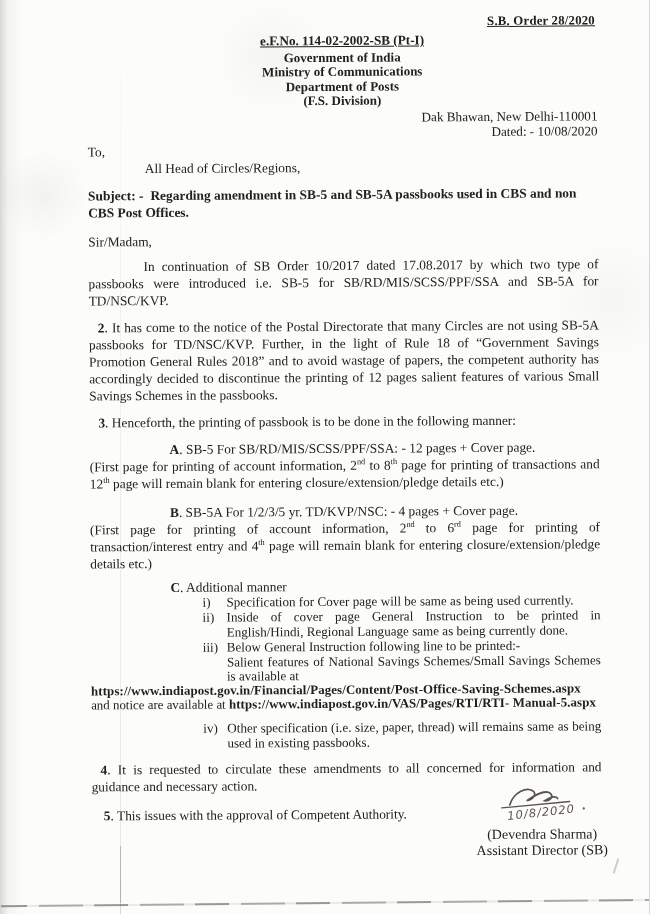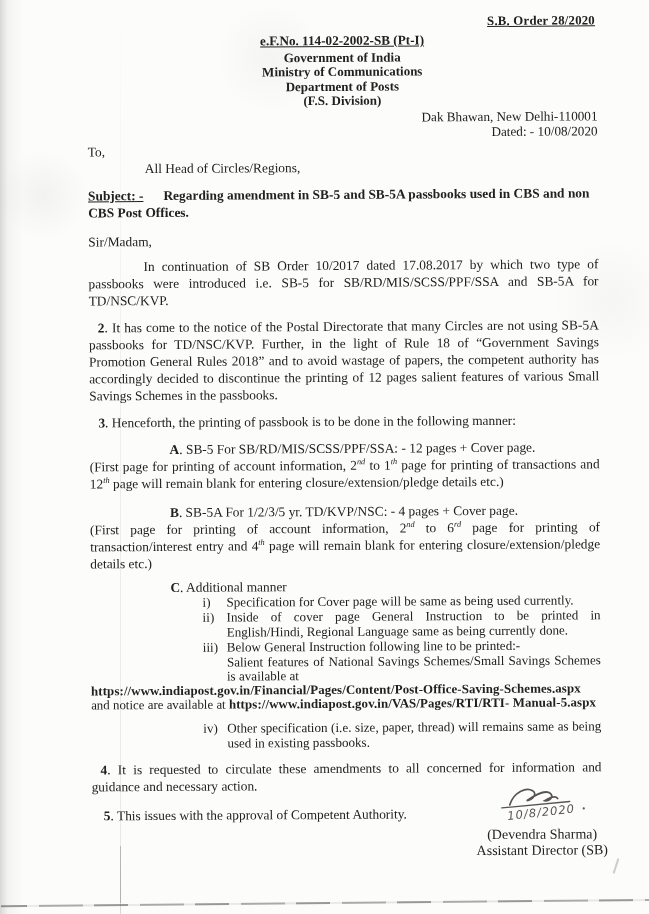--- a/index.html
+++ b/index.html
@@ -33,36 +33,36 @@
     padding-right:2px; margin-bottom:4px;
   }
   .letterhead { text-align:center; font-weight:bold; font-size:13px; line-height:14.5px; }
   .letterhead .file-no { font-size:13.2px; margin-bottom:2px; }
   .addr-block { text-align:right; font-size:13.2px; line-height:15px; margin-top:1px; }
 
   .to-label { font-size:13.4px; line-height:17px; margin-top:2px; }
   .to-recipient { font-size:13.4px; line-height:17px; margin-left:57px; }
 
   .subject { margin-top:10px; font-weight:bold; font-size:13.4px; line-height:17px; }
-  .subject .subject-label { text-decoration:underline; margin-right:20px; }
+  .subject .subject-label { margin-right:7px; }
 
   .salutation { margin-top:12px; font-size:13.4px; line-height:17px; }
 
   .para { font-size:13.4px; line-height:17px; text-align:justify; }
   .p1 { margin-top:8px; text-indent:55px; }
   .p2 { margin-top:10px; text-indent:9px; }
   .p3 { margin-top:10px; text-indent:9px; text-align:left; }
   .p4 { margin-top:10px; text-indent:9px; }
   .p5 { margin-top:12px; text-indent:12px; text-align:left; }
 
   .item-head { margin-top:10px; padding-left:80px; font-size:13.4px; line-height:17px; }
   .item-head.b { margin-top:12px; }
   .item-head.c { margin-top:8px; line-height:15px; }
   .item-note { font-size:13.4px; line-height:17px; text-align:justify; }
-  sup { font-size:.62em; line-height:0;font-style:italic; }
+  sup { font-size:.62em; line-height:0; }
 
   .c-list { margin-left:112px; font-size:13.1px; line-height:15px; }
   .c-item { display:flex; }
   .c-item .marker { flex:0 0 24px; }
   .c-item .c-text { flex:1; text-align:justify; }
   .c-item.iv { margin-top:9px; }
   .salient-line { line-height:14px; margin-top:1px; }
   .url-block { font-size:12.9px; line-height:14px; }
   .url { font-weight:bold; letter-spacing:.1px; }
 
@@ -132,21 +132,21 @@
     </div>
 
     <div class="para p3">
       <span class="bold">3</span><span>. Henceforth, the printing of passbook is to be done in the following manner:</span>
     </div>
 
     <div class="item-head">
       <span class="bold">A</span><span>. SB-5 For SB/RD/MIS/SCSS/PPF/SSA: - 12 pages + Cover page.</span>
     </div>
     <div class="item-note">
-      <span>(First page for printing of account information, 2</span><sup>nd</sup><span> to 1</span><sup>th</sup><span> page for printing of transactions and 12</span><sup>th</sup><span> page will remain blank for entering closure/extension/pledge details etc.)</span>
+      <span>(First page for printing of account information, 2</span><sup>nd</sup><span> to 8</span><sup>th</sup><span> page for printing of transactions and 12</span><sup>th</sup><span> page will remain blank for entering closure/extension/pledge details etc.)</span>
     </div>
 
     <div class="item-head b">
       <span class="bold">B</span><span>. SB-5A For 1/2/3/5 yr. TD/KVP/NSC: - 4 pages + Cover page.</span>
     </div>
     <div class="item-note">
       <span>(First page for printing of account information, 2</span><sup>nd</sup><span> to 6</span><sup>rd</sup><span> page for printing of transaction/interest entry and 4</span><sup>th</sup><span> page will remain blank for entering closure/extension/pledge  details etc.)</span>
     </div>
 
     <div class="item-head c">

